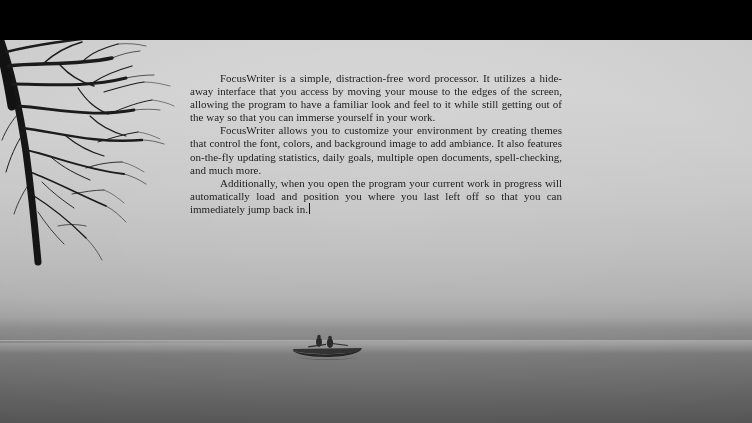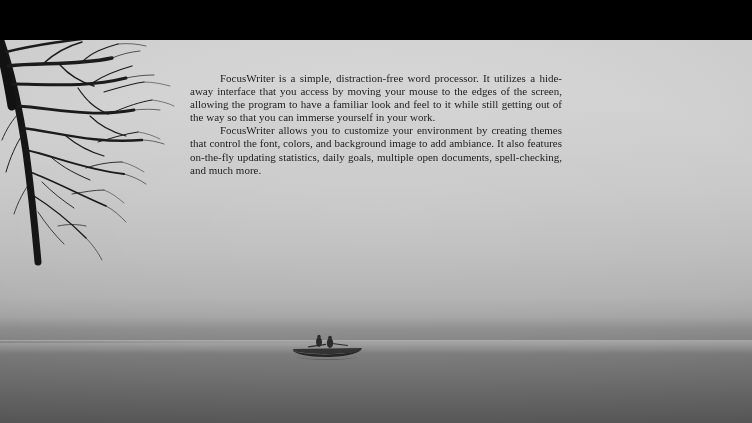--- a/index.html
+++ b/index.html
@@ -205,15 +205,16 @@
         <rect x="44" y="12" width="16" height="1.1" transform="rotate(7 52 12)" fill="#2b2b2b"></rect>
       </g>
 
       <path d="M8 25 C 20 29, 58 29, 70 25 C 58 28, 20 28, 8 25 Z" fill="rgba(30,30,30,0.35)"></path>
     </svg>
   </div>
 
   <div class="doc">
     <p>FocusWriter is a simple, distraction-free word processor. It utilizes a hide-away interface that you access by moving your mouse to the edges of the screen, allowing the program to have a familiar look and feel to it while still getting out of the way so that you can immerse yourself in your work.</p>
     <p>FocusWriter allows you to customize your environment by creating themes that control the font, colors, and background image to add ambiance. It also features on-the-fly updating statistics, daily goals, multiple open documents, spell-checking, and much more.</p>
+    <p><span>Additionally, when you open the program your current work in progress will automatically load and position you where you last left off so that you can immediately jump back in.</span><span class="caret"></span></p>
   </div>
 
 </div>
 
 </body></html>

